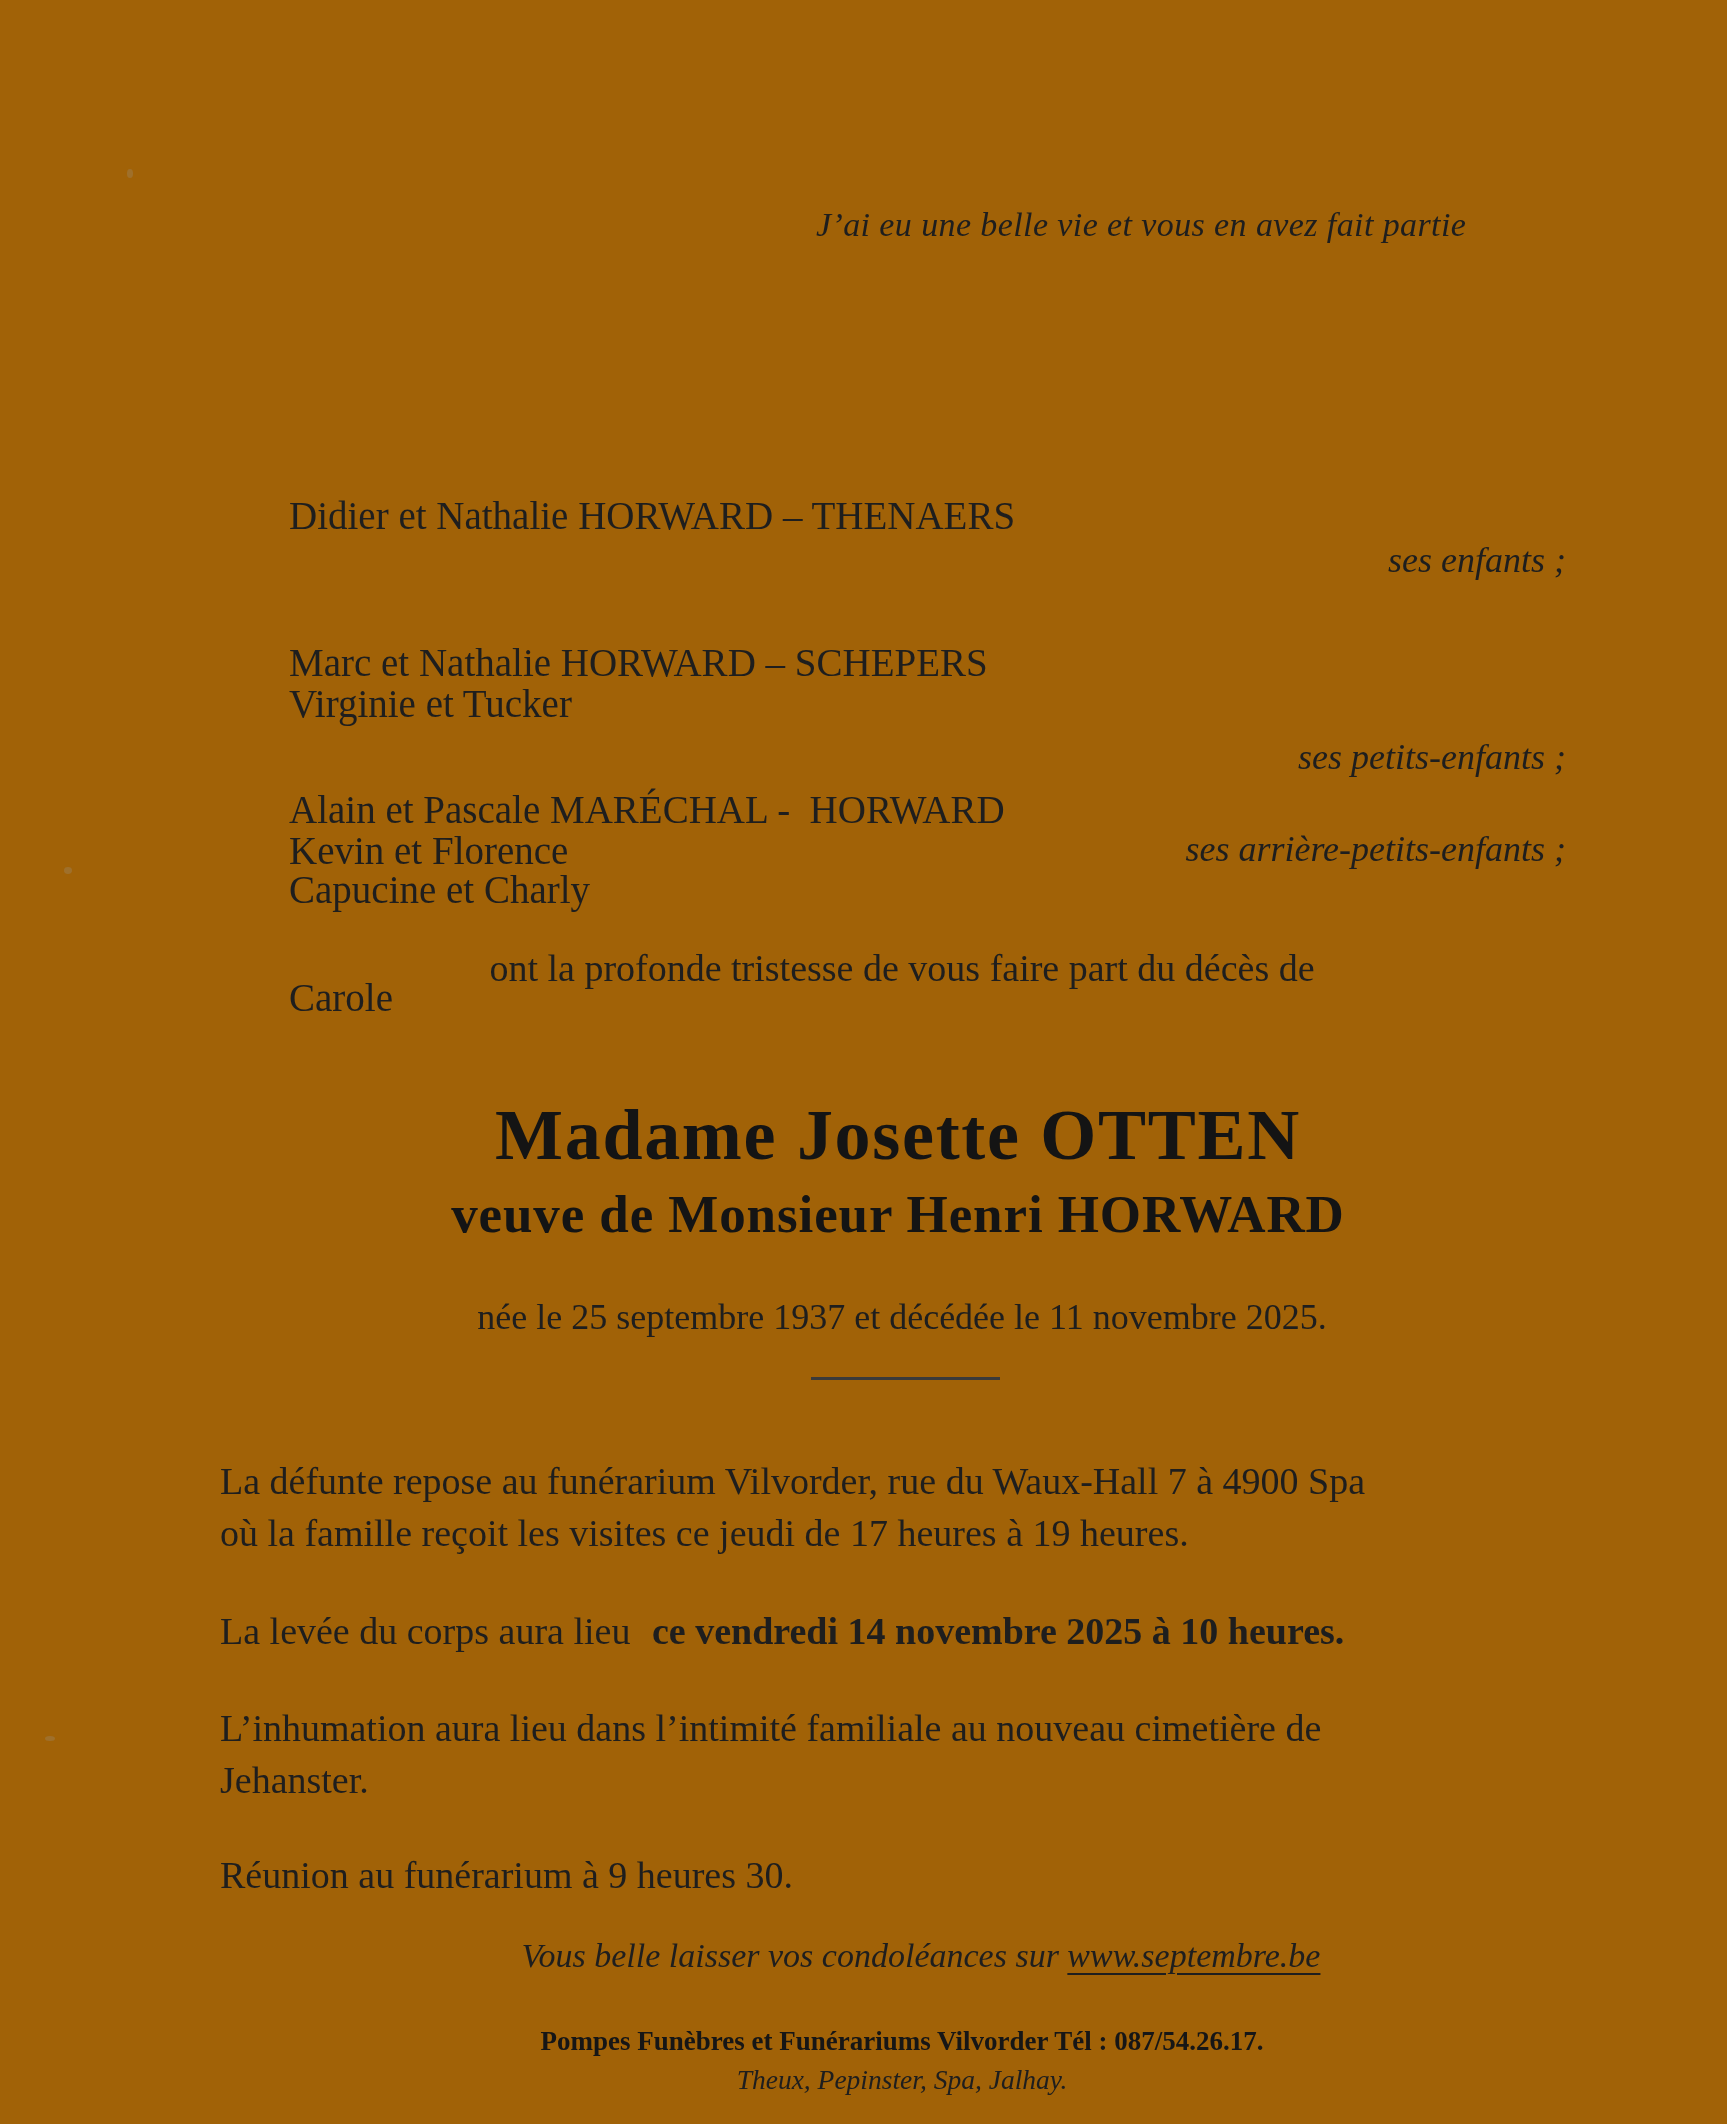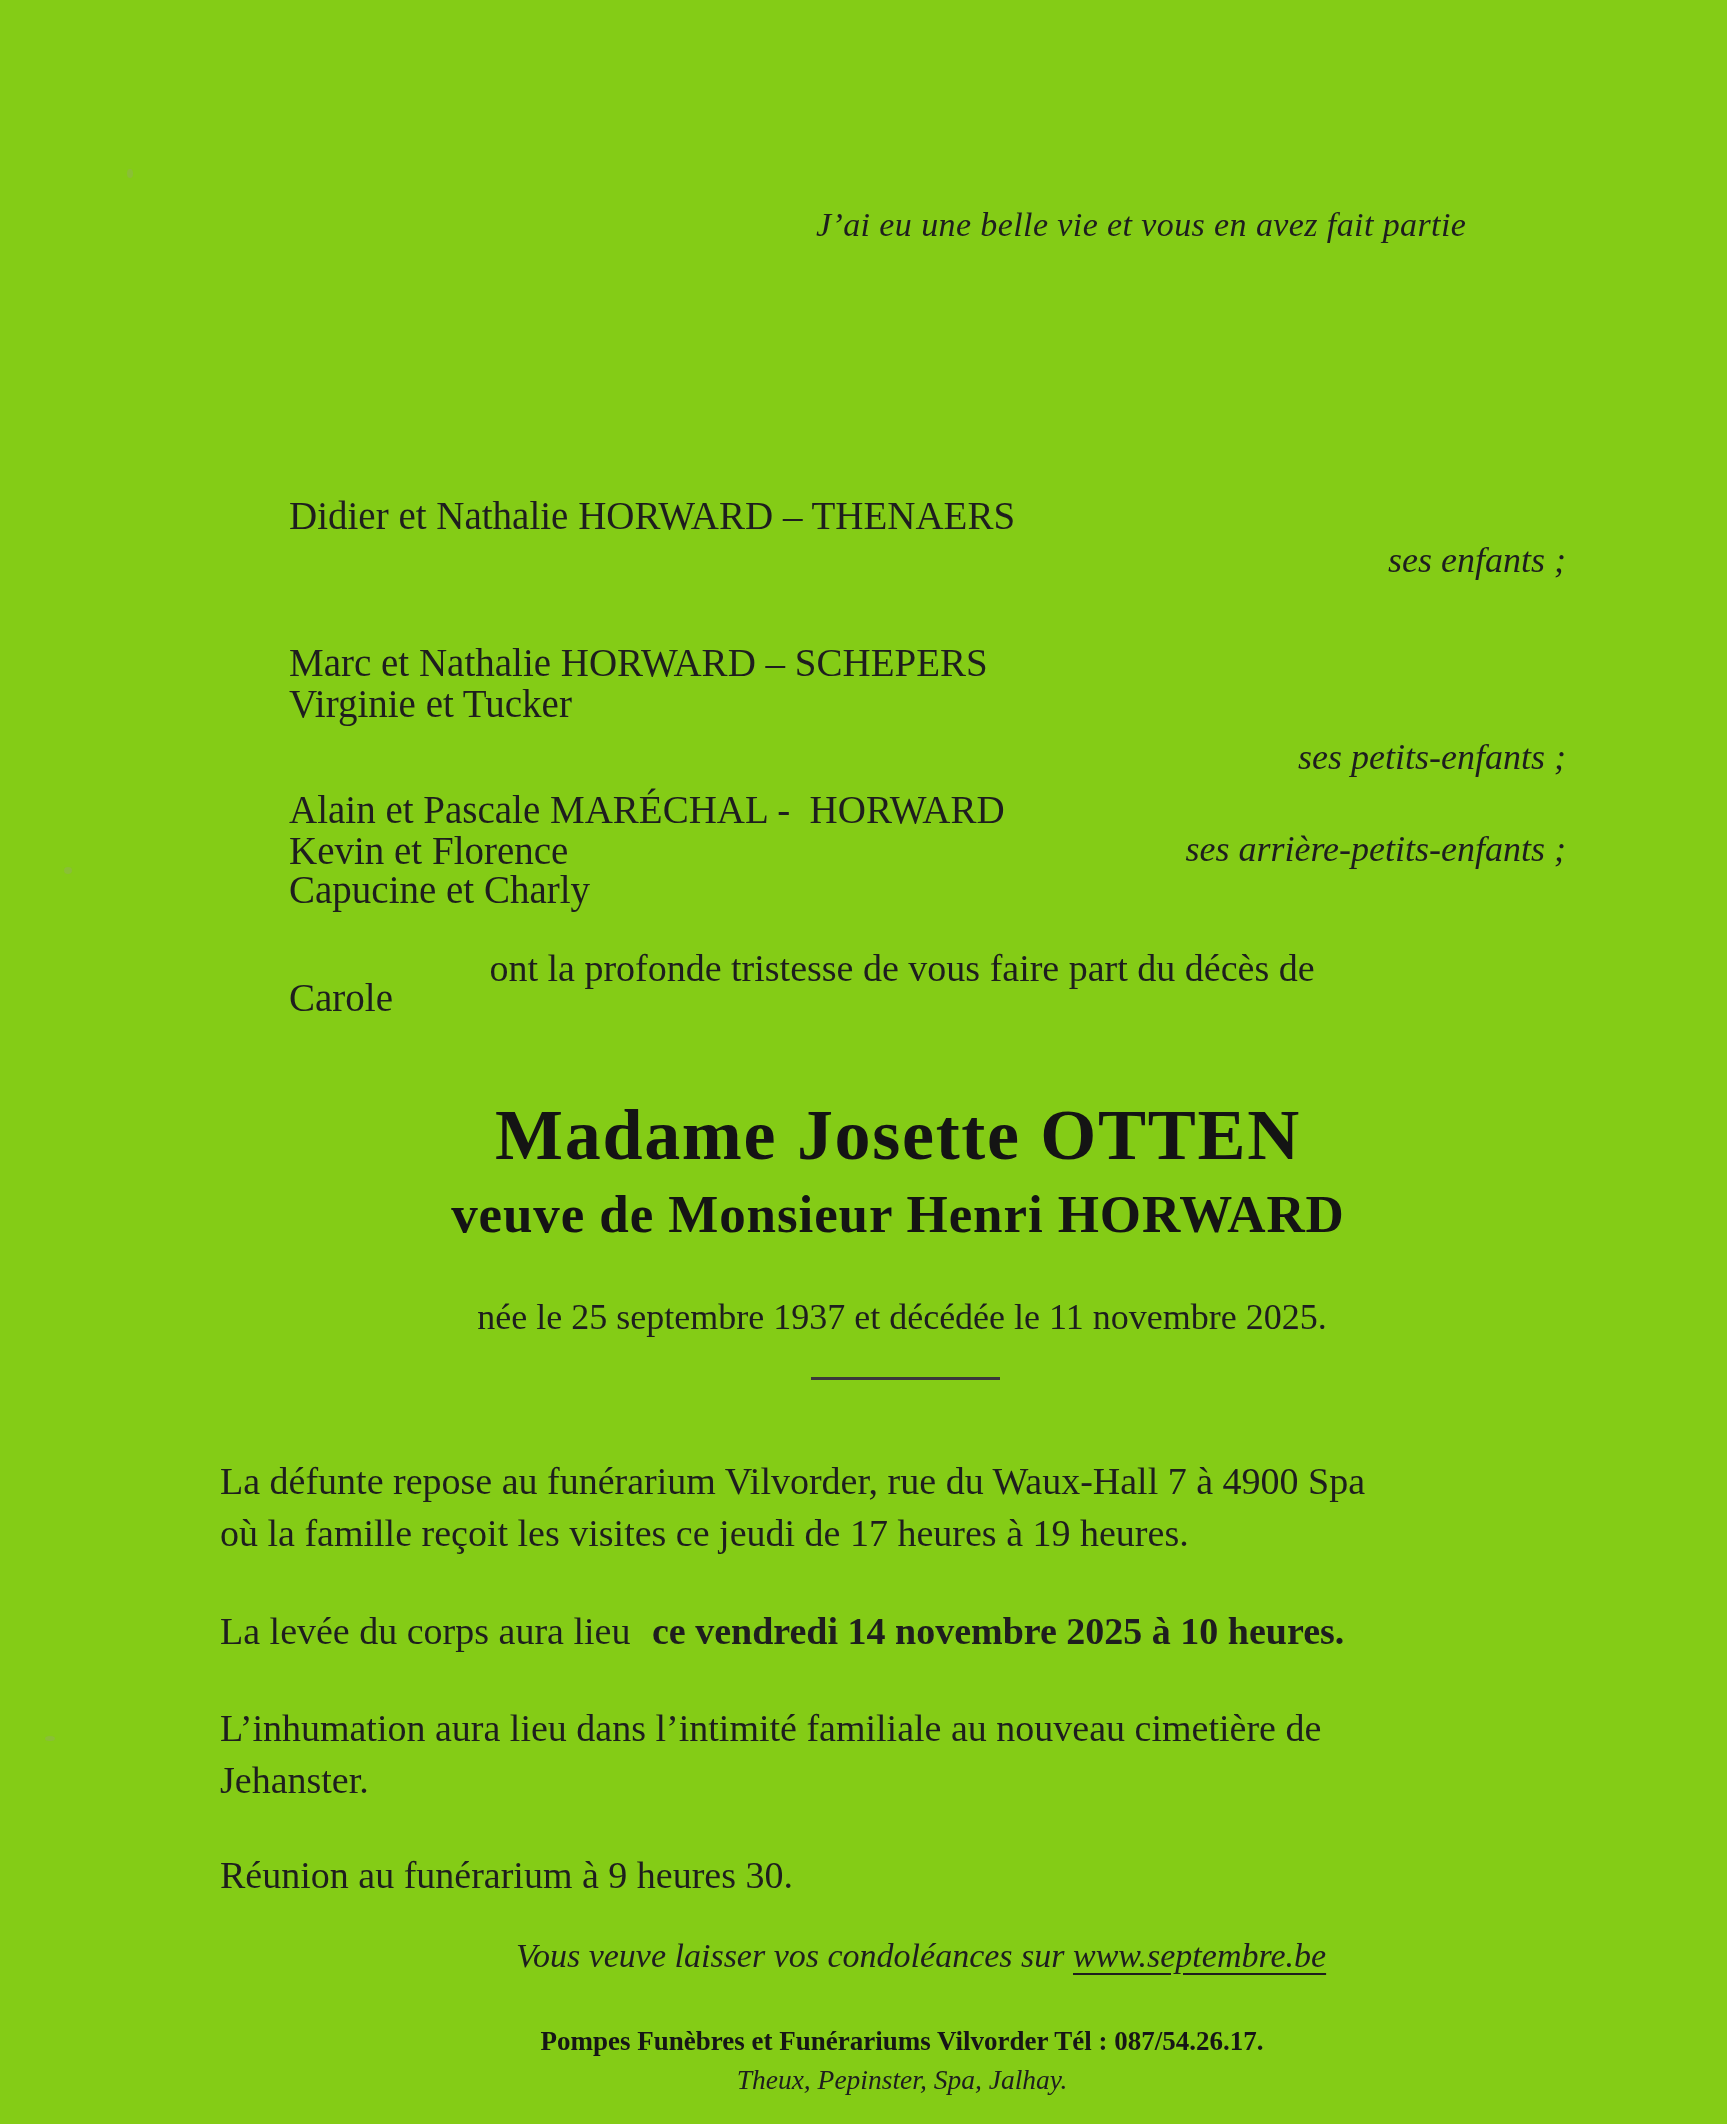--- a/index.html
+++ b/index.html
@@ -6,21 +6,21 @@
   html, body {
     margin: 0;
     padding: 0;
     background: #e8e8e8;
   }
   .page {
     position: relative;
     width: 1728px;
     height: 2124px;
     margin: 0 auto;
-    background: #84cc16;
+    background: #a16207;
     color: #1e1e1e;
     font-family: "Liberation Serif", "DejaVu Serif", serif;
     overflow: hidden;
   }
   
   .speck {
     position: absolute;
     background: #9a9a98;
     border-radius: 50%;
     opacity: 0.25;
@@ -186,20 +186,20 @@
 
   <div class="para p-levee"><span>La levée du corps aura lieu </span><span class="bold">ce vendredi 14 novembre 2025 à 10 heures.</span></div>
 
   <div class="para p-inhumation">
     <div>L’inhumation aura lieu dans l’intimité familiale au nouveau cimetière de</div>
     <div>Jehanster.</div>
   </div>
 
   <div class="para p-reunion">Réunion au funérarium à 9 heures 30.</div>
 
-  <div class="centered condolences"><span>Vous veuve laisser vos condoléances sur </span><span class="link">www.septembre.be</span></div>
+  <div class="centered condolences"><span>Vous belle laisser vos condoléances sur </span><span class="link">www.septembre.be</span></div>
 
   <div class="centered footer-bold">Pompes Funèbres et Funérariums Vilvorder Tél : 087/54.26.17.</div>
 
   <div class="centered footer-italic">Theux, Pepinster, Spa, Jalhay.</div>
 
 </div>
 
 
 </body></html>

